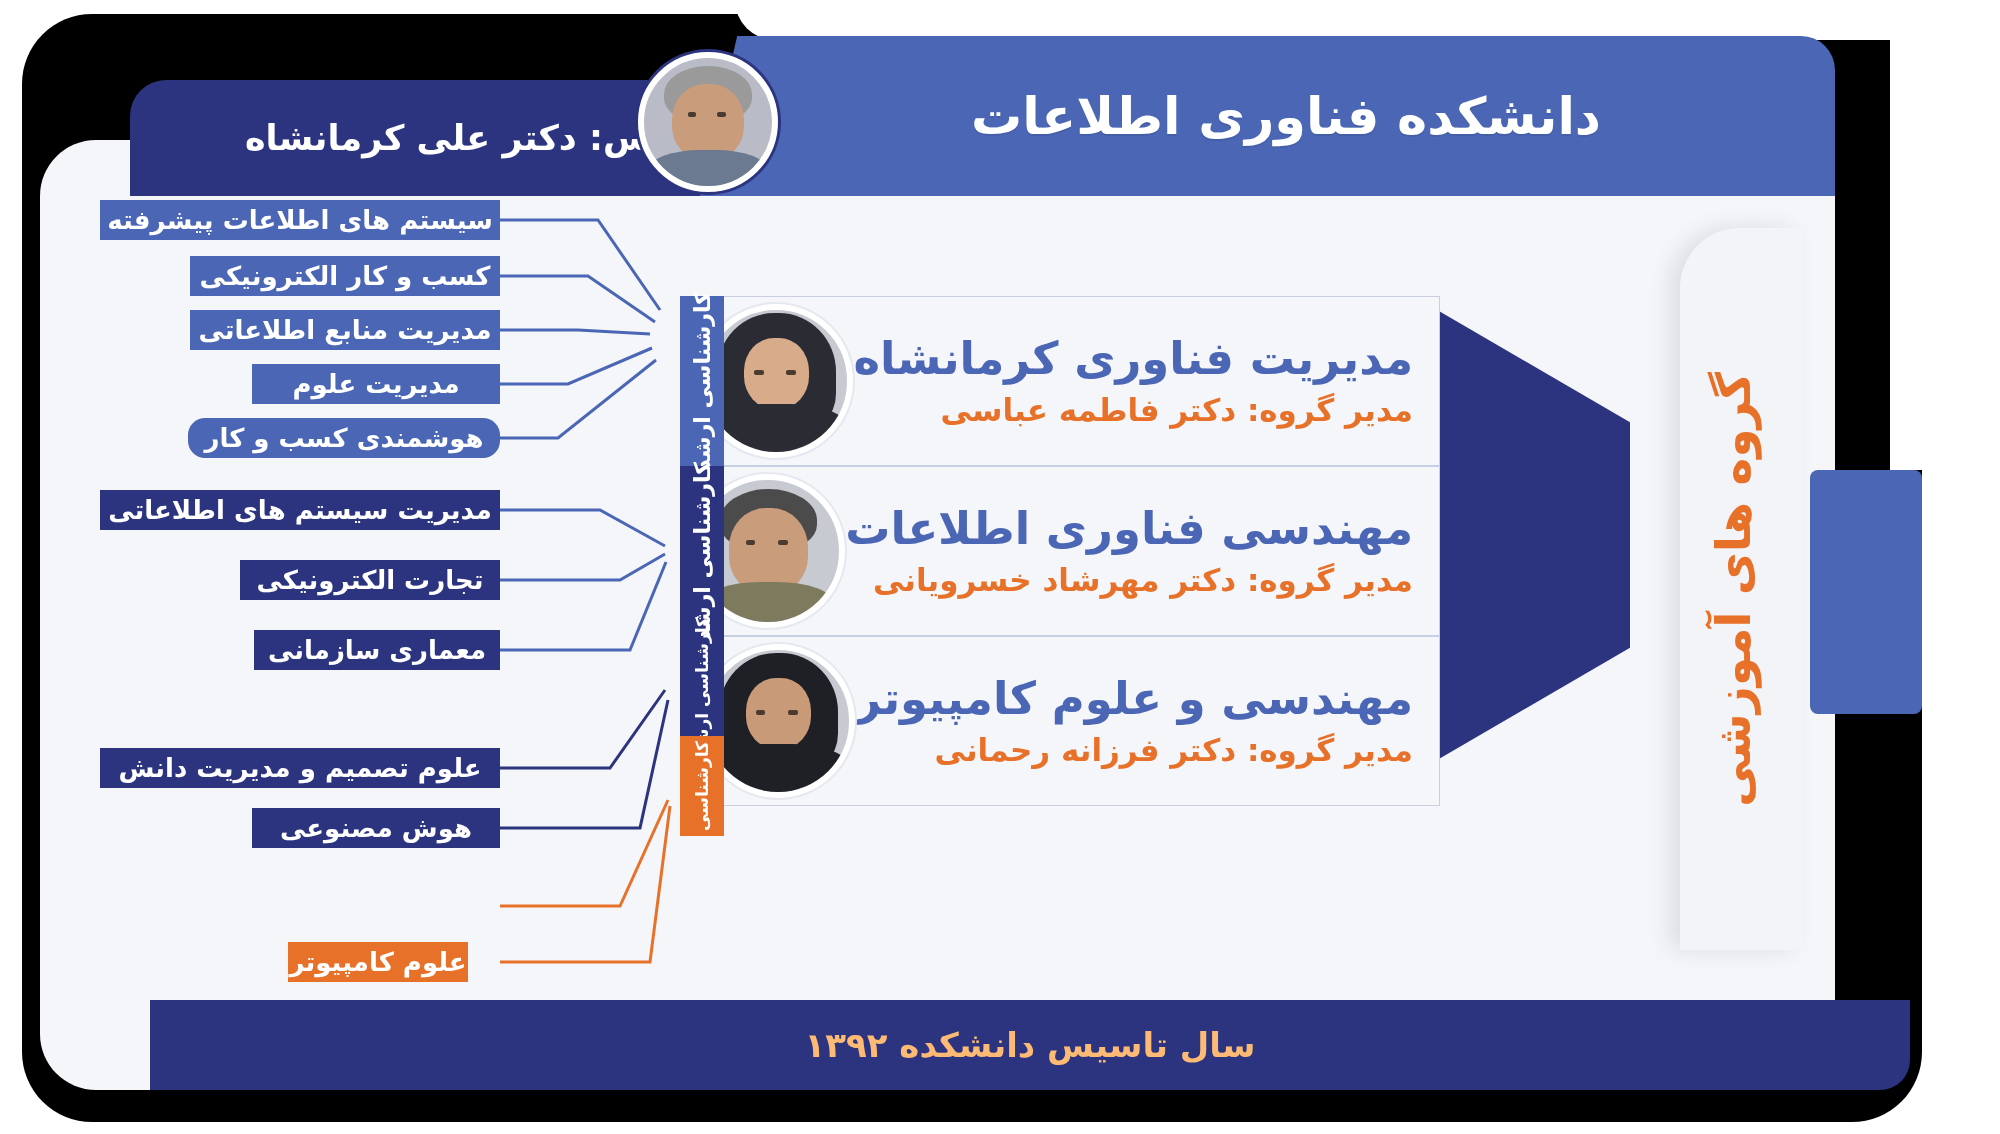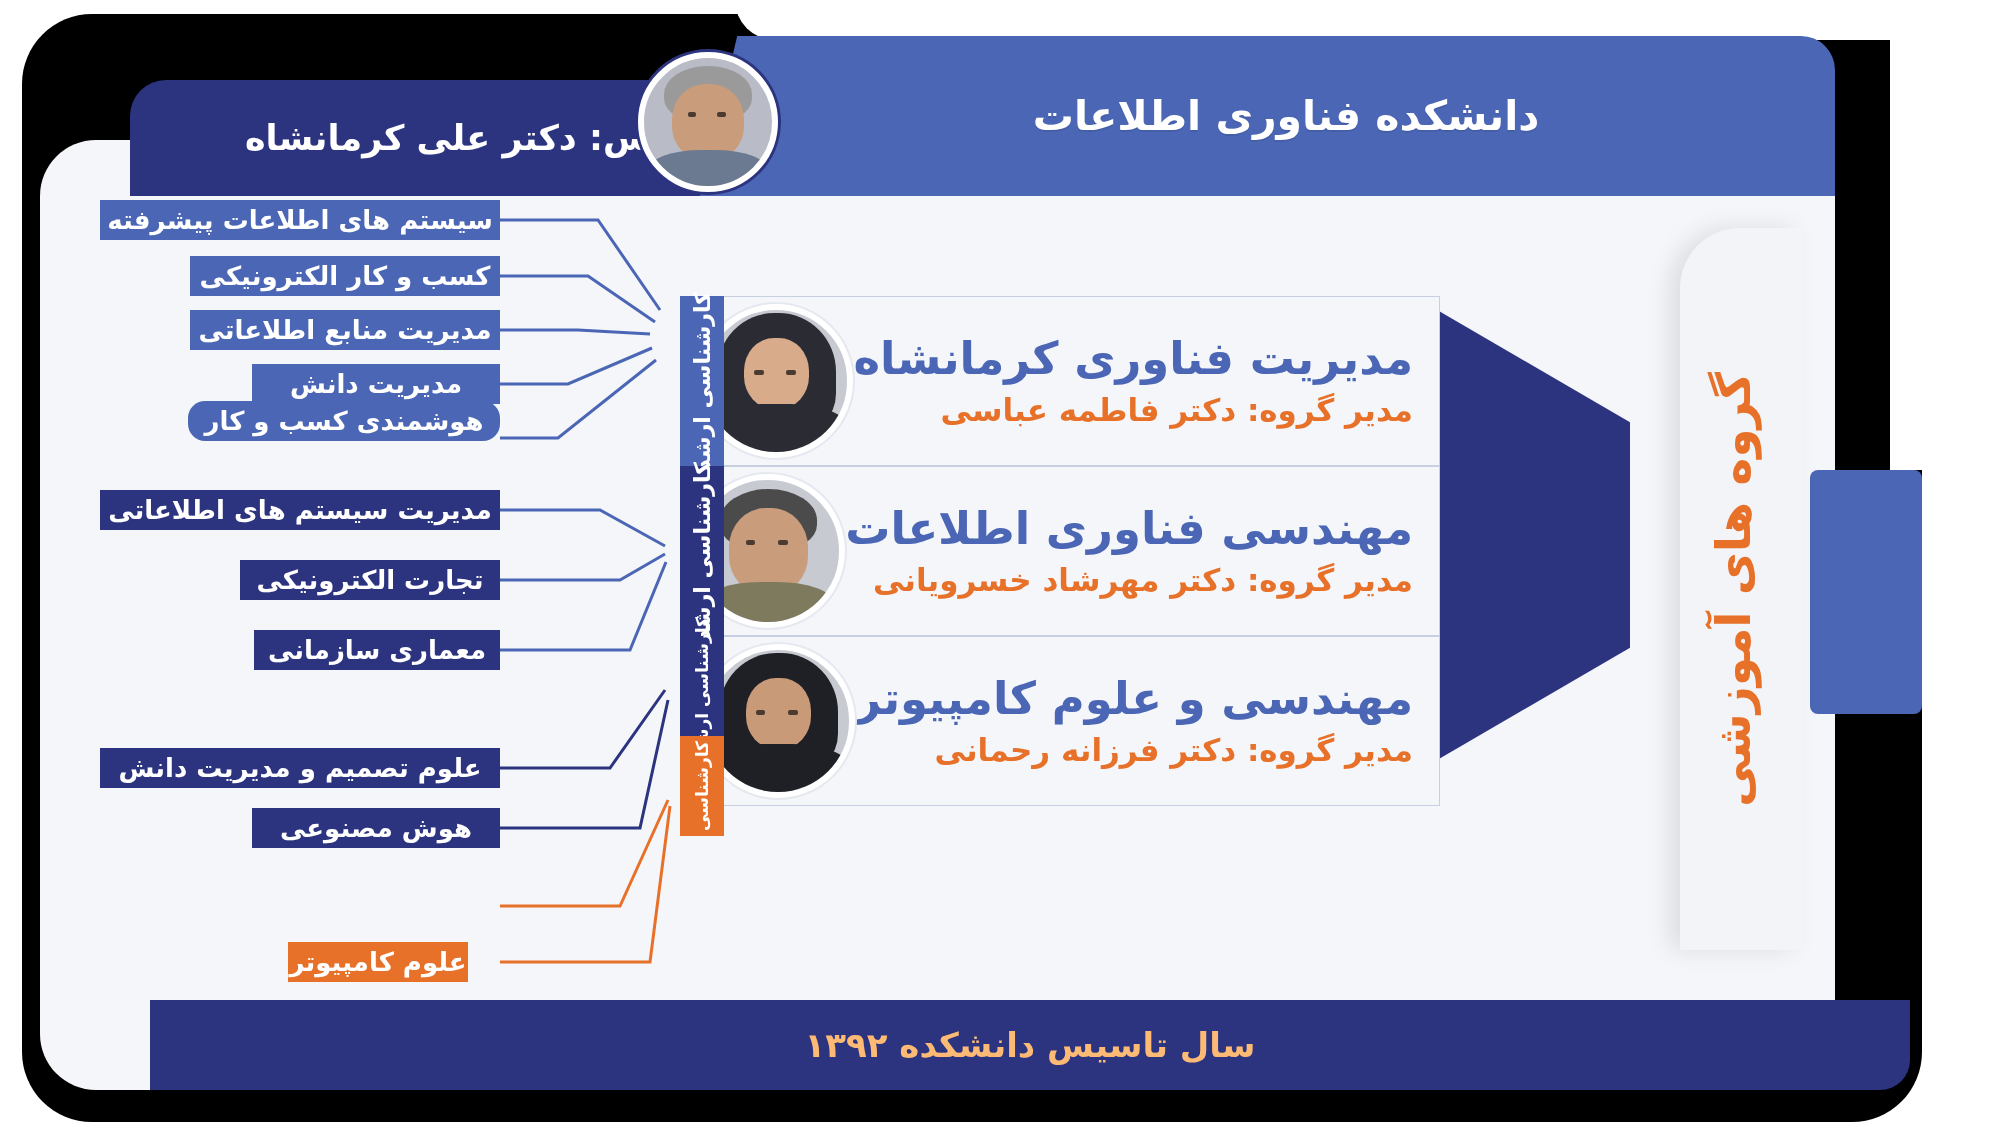--- a/index.html
+++ b/index.html
@@ -50,21 +50,21 @@
     left: 737px; top: 36px;
     width: 1098px; height: 160px;
     background: #4a66b5;
     border-top-right-radius: 34px;
     border-bottom-right-radius: 0px;
     display: flex; align-items: center; justify-content: center;
     z-index: 6;
   }
   .header-bar .title {
     color: #ffffff;
-    font-size: 41px;
+    font-size: 51px;
     font-weight: 800;
     letter-spacing: -1px;
     white-space: nowrap;
     text-shadow: 0 2px 0 rgba(0,0,0,0.07);
     direction: rtl;
   }
   
   .header-slant {
     position: absolute;
     left: 700px; top: 36px;
@@ -396,22 +396,22 @@
         <div class="eyeL"></div>
           <div class="eyeR"></div>
           <div class="body"></div>
       </div>
     </div>
   </div>
 
   <div class="chip blue" style="left:100px; top:200px;  width:400px;">سیستم های اطلاعات پیشرفته</div>
   <div class="chip blue" style="left:190px; top:256px;  width:310px;">کسب و کار الکترونیکی</div>
   <div class="chip blue" style="left:190px; top:310px;  width:310px;">مدیریت منابع اطلاعاتی</div>
-  <div class="chip blue" style="left:252px; top:364px;  width:248px;">مدیریت دانش</div>
-  <div class="chip blue" style="left:188px; top:401px;  width:312px;border-radius:17px;">هوشمندی کسب و کار</div>
+  <div class="chip blue" style="left:252px; top:364px;  width:248px;">مدیریت علوم</div>
+  <div class="chip blue" style="left:188px; top:418px;  width:312px;border-radius:17px;">هوشمندی کسب و کار</div>
 
   <div class="chip navy" style="left:100px; top:490px;  width:400px;">مدیریت سیستم های اطلاعاتی</div>
   <div class="chip navy" style="left:240px; top:560px;  width:260px;">تجارت الکترونیکی</div>
   <div class="chip navy" style="left:254px; top:630px;  width:246px;">معماری سازمانی</div>
 
   <div class="chip navy" style="left:100px; top:748px;  width:400px;">علوم تصمیم و مدیریت دانش</div>
   <div class="chip navy" style="left:252px; top:808px;  width:248px;">هوش مصنوعی</div>
 
   <div class="chip orange" style="left:288px; top:942px;  width:180px;">علوم کامپیوتر</div>
 

